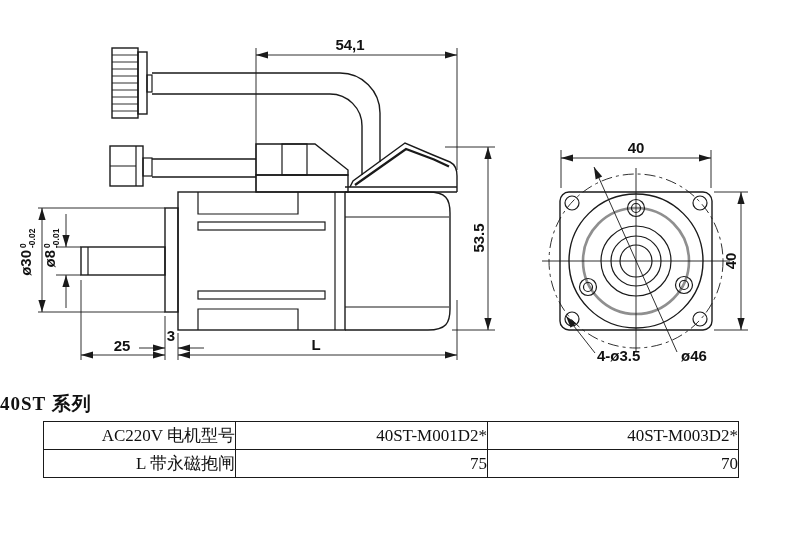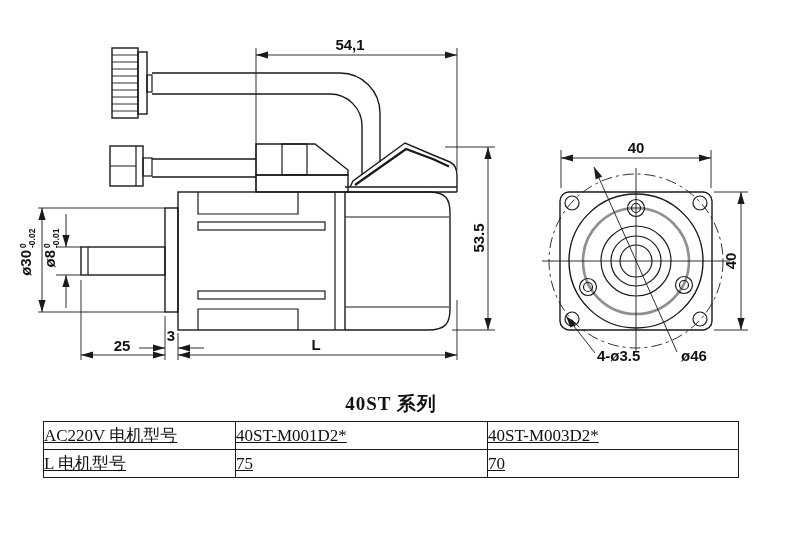--- a/index.html
+++ b/index.html
@@ -11,32 +11,32 @@
   svg .ln   { stroke:#1a1a1a; stroke-width:1.4; fill:none; }
   svg .ln2  { stroke:#1a1a1a; stroke-width:1.2; fill:none; }
   svg .thin { stroke:#1a1a1a; stroke-width:0.9; fill:none; }
   svg .thick{ stroke:#1a1a1a; stroke-width:2.3; fill:none; }
   svg .gray { stroke:#8f8f8f; stroke-width:2.6; fill:none; }
   svg .dash { stroke:#1a1a1a; stroke-width:0.9; fill:none; stroke-dasharray:11 4 3 4; }
   svg text  { fill:#111111; font-family:"Liberation Sans", sans-serif; font-weight:bold; }
   svg .dim  { font-size:15px; }
   svg .tol  { font-size:8.5px; }
   .page-title {
-    position:absolute; top:391px; left:0; width:782px; text-align:center;
+    position:absolute; top:391px; left:0; width:782px; 
     font-family:"Liberation Serif", serif; font-weight:bold; font-size:19px;
     color:#111; letter-spacing:1px;
   }
   table.spec {
     position:absolute; top:421px; left:43px; width:695px;
     border-collapse:collapse; table-layout:fixed;
     font-family:"Liberation Serif", serif; font-size:17px; color:#111;
   }
   table.spec td {
-    border:1.8px solid #1a1a1a; text-align:left; vertical-align:middle;
-    height:27px; padding:0; white-space:nowrap; overflow:hidden;text-decoration:underline;
+    border:1.8px solid #1a1a1a; text-align:right; vertical-align:middle;
+    height:27px; padding:0; white-space:nowrap; overflow:hidden;
   }
 </style>
 </head>
 <body>
 
 <svg class="drawing" width="800" height="390" viewBox="0 0 800 390" xmlns="http://www.w3.org/2000/svg">
   <defs>
     <marker id="arr" markerUnits="userSpaceOnUse" markerWidth="14" markerHeight="10" viewBox="0 0 14 10" refX="13" refY="5" orient="auto-start-reverse">
       <path d="M13,5 L1,1.4 L1,8.6 Z" fill="#1a1a1a"></path>
     </marker>
@@ -205,18 +205,18 @@
       <col style="width:252px">
       <col style="width:251px">
     </colgroup>
   <tbody>
     <tr>
       <td>AC220V 电机型号</td>
       <td>40ST-M001D2*</td>
       <td>40ST-M003D2*</td>
     </tr>
     <tr>
-      <td>L 电机型号</td>
+      <td>L 带永磁抱闸</td>
       <td>75</td>
       <td>70</td>
     </tr>
   </tbody>
 </table>
 
 </body></html>

